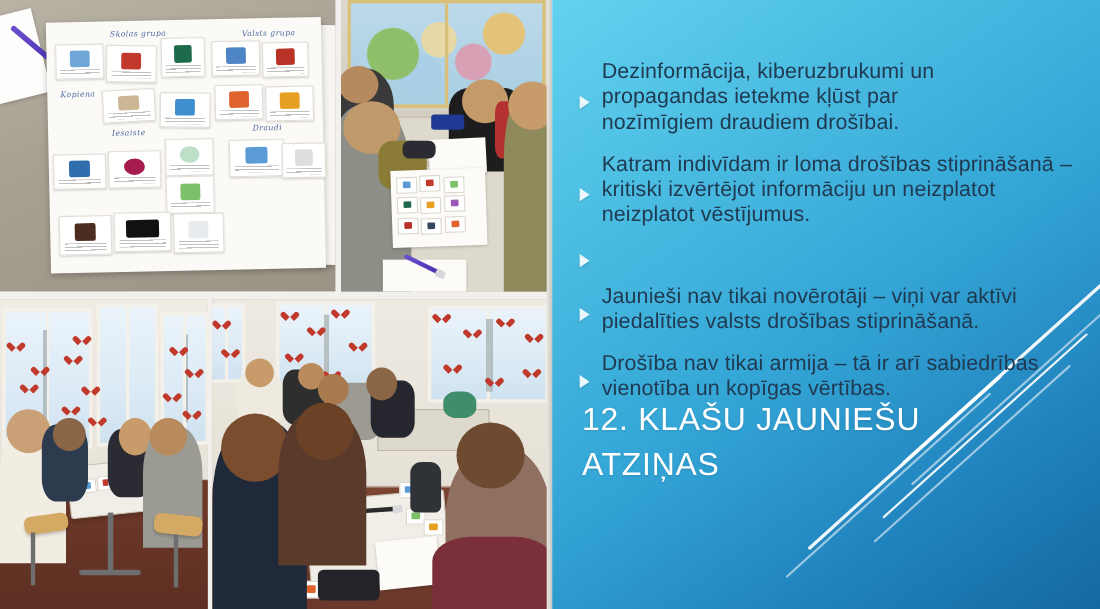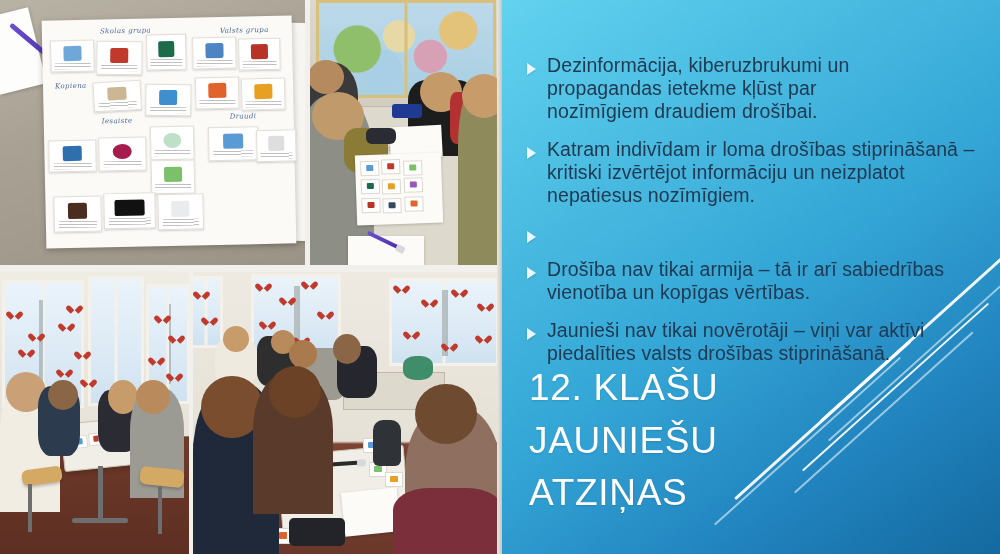--- a/index.html
+++ b/index.html
@@ -159,42 +159,42 @@
   .streak{
     position:absolute;background:rgba(255,255,255,.92);
     transform-origin:0 0;border-radius:2px;
   }
   .streak.thin{background:rgba(255,255,255,.55);}
 
   .bullets{
     position:absolute;left:22px;top:54px;width:460px;
   }
   .bullet-row{
-    display:flex;align-items:flex-start;margin-bottom:15px;
+    display:flex;align-items:center;margin-bottom:15px;
   }
   .tri{
     flex:0 0 auto;width:0;height:0;margin:9px 11px 0 3px;
     border-left:9px solid #eaf7fd;
     border-top:6px solid transparent;
     border-bottom:6px solid transparent;
     filter:drop-shadow(0 1px 1px rgba(0,0,0,.15));
   }
   .btext{
     color:#203a52;font-size:19.5px;line-height:1.18;letter-spacing:.1px;
     font-weight:400;max-width:420px;
   }
   .b1 .btext{max-width:330px;}
   .b2 .btext{max-width:430px;}
   .b3 .btext{max-width:400px;}
   .b4 .btext{max-width:430px;}
   .b5 .btext{max-width:430px;}
 
   .slide-title{
     position:absolute;left:27px;top:362px;width:330px;
-    color:#ffffff;font-size:37px;line-height:1.42;
+    color:#ffffff;font-size:29px;line-height:1.42;
     letter-spacing:.7px;font-weight:400;
     text-shadow:0 1px 2px rgba(0,0,0,.12);
   }
 </style>
 </head>
 <body>
 
 <div class="slide">
 
   <div class="photo-grid">
@@ -488,35 +488,35 @@
 
     <div class="bullets">
 
       <div class="bullet-row b1">
         <span class="tri"></span>
         <span class="btext">Dezinformācija, kiberuzbrukumi un propagandas ietekme kļūst par nozīmīgiem  draudiem drošībai.</span>
       </div>
 
       <div class="bullet-row b2">
         <span class="tri"></span>
-        <span class="btext">Katram indivīdam ir loma drošības stiprināšanā – kritiski izvērtējot informāciju un neizplatot nepatiesus nozīmīgiem.</span>
+        <span class="btext">Katram indivīdam ir loma drošības stiprināšanā – kritiski izvērtējot informāciju un neizplatot neizplatot vēstījumus.</span>
       </div>
 
       <div class="bullet-row b3">
         <span class="tri"></span>
+      </div>
+
+      <div class="bullet-row b5">
+        <span class="tri"></span>
+        <span class="btext">Jaunieši nav tikai novērotāji – viņi var aktīvi piedalīties valsts drošības stiprināšanā.</span>
       </div>
 
       <div class="bullet-row b4">
         <span class="tri"></span>
         <span class="btext">Drošība nav tikai armija – tā ir arī sabiedrības vienotība un kopīgas vērtības.</span>
       </div>
 
-      <div class="bullet-row b5">
-        <span class="tri"></span>
-        <span class="btext">Jaunieši nav tikai novērotāji – viņi var aktīvi piedalīties valsts drošības stiprināšanā.</span>
-      </div>
-
     </div>
 
     <div class="slide-title">12. KLAŠU JAUNIEŠU ATZIŅAS</div>
   </div>
 
 </div>
 
 </body></html>

